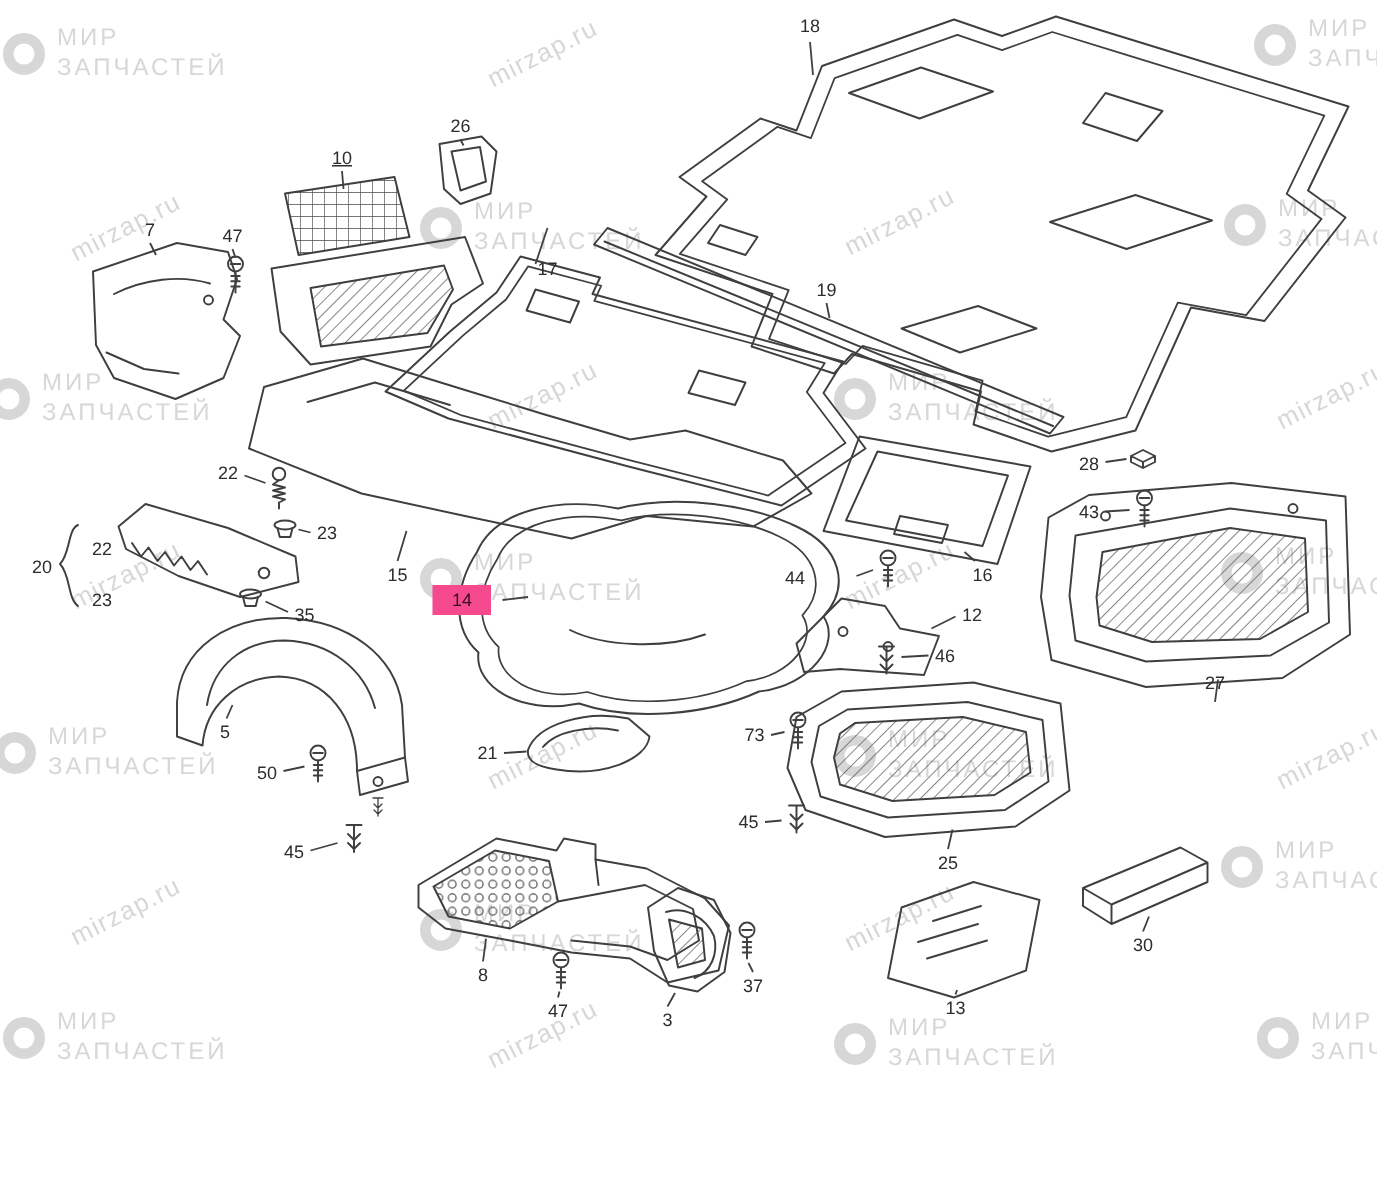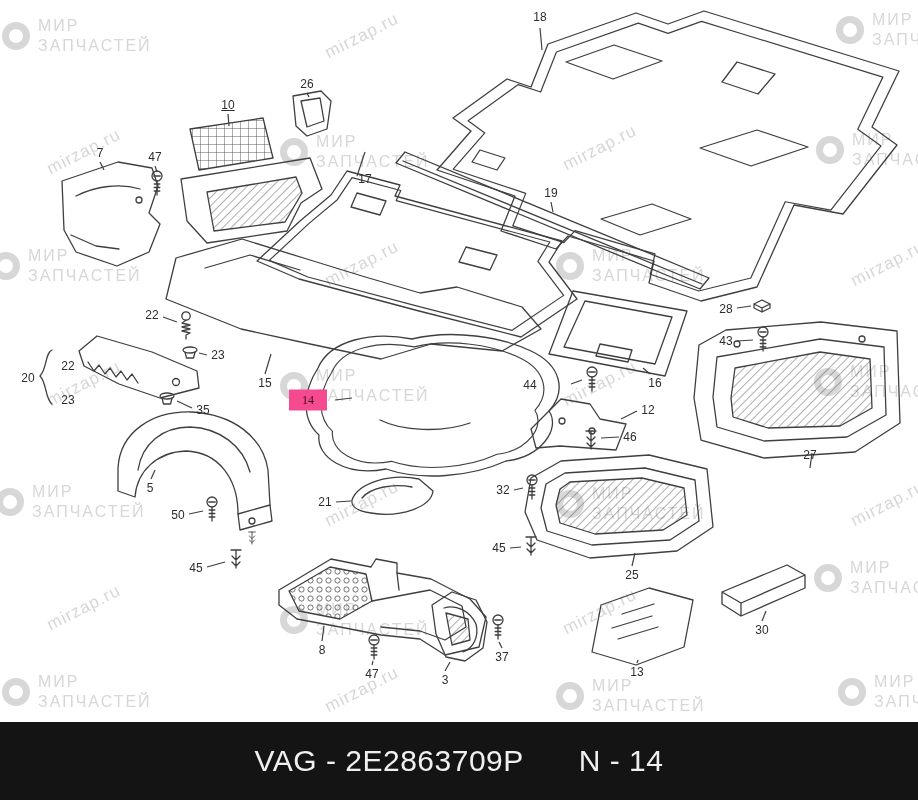--- a/index.html
+++ b/index.html
@@ -19,21 +19,21 @@
   .drawing { position:absolute; left:0; top:0; }
   .ink { stroke:var(--ink,#3f3f3f); fill:none; stroke-width:1.3; stroke-linejoin:round; stroke-linecap:round; }
   .fill-hatch { fill:url(#hatch); }
   .fill-grid  { fill:url(#grid); }
   .fill-hex   { fill:url(#hex); }
   #leader-lines line { stroke:var(--ink,#3f3f3f); stroke-width:1.2; }
 
   
   .label-layer { position:absolute; inset:0; }
   .part-label { position:absolute; transform:translate(-50%,-50%); font-size:12px; color:#2d2d2d; }
-  .part-label.highlight { background:var(--highlight,#f64a8f); padding:3px 13px; color:#3a0c22;font-family:Liberation Serif, serif; }
+  .part-label.highlight { background:var(--highlight,#f64a8f); padding:3px 13px; color:#3a0c22; }
 
   
   .footer { position:absolute; left:0; right:0; bottom:0; height:78px;
             background:var(--footer-bg,#141414); color:var(--footer-fg,#f0f0f0);
             display:flex; align-items:center; justify-content:center; gap:55px;
             font-size:30px; letter-spacing:0.5px; }
 </style>
 </head>
 <body>
 
@@ -386,33 +386,29 @@
         <div class="part-label" style="left: 203px; top: 410px;">35</div>
         <div class="part-label" style="left: 265px; top: 383px;">15</div>
         <div class="part-label highlight" style="left: 308px; top: 400px;">14</div>
         <div class="part-label" style="left: 530px; top: 385px;">44</div>
         <div class="part-label" style="left: 655px; top: 383px;">16</div>
         <div class="part-label" style="left: 648px; top: 410px;">12</div>
         <div class="part-label" style="left: 726px; top: 309px;">28</div>
         <div class="part-label" style="left: 726px; top: 341px;">43</div>
         <div class="part-label" style="left: 630px; top: 437px;">46</div>
         <div class="part-label" style="left: 810px; top: 455px;">27</div>
-        <div class="part-label" style="left: 503px; top: 490px;">32</div>
+        <div class="part-label" style="left: 503px; top: 490px;">73</div>
         <div class="part-label" style="left: 499px; top: 548px;">45</div>
         <div class="part-label" style="left: 325px; top: 502px;">21</div>
         <div class="part-label" style="left: 150px; top: 488px;">5</div>
         <div class="part-label" style="left: 178px; top: 515px;">50</div>
         <div class="part-label" style="left: 196px; top: 568px;">45</div>
         <div class="part-label" style="left: 632px; top: 575px;">25</div>
         <div class="part-label" style="left: 322px; top: 650px;">8</div>
         <div class="part-label" style="left: 372px; top: 674px;">47</div>
         <div class="part-label" style="left: 445px; top: 680px;">3</div>
         <div class="part-label" style="left: 502px; top: 657px;">37</div>
         <div class="part-label" style="left: 637px; top: 672px;">13</div>
         <div class="part-label" style="left: 762px; top: 630px;">30</div>
       </div>
   </div>
 
-  <div class="footer">
-    <span>VAG - 2E2863709P</span>
-    <span>N - 14</span>
-  </div>
 </div>
 
 </body></html>

